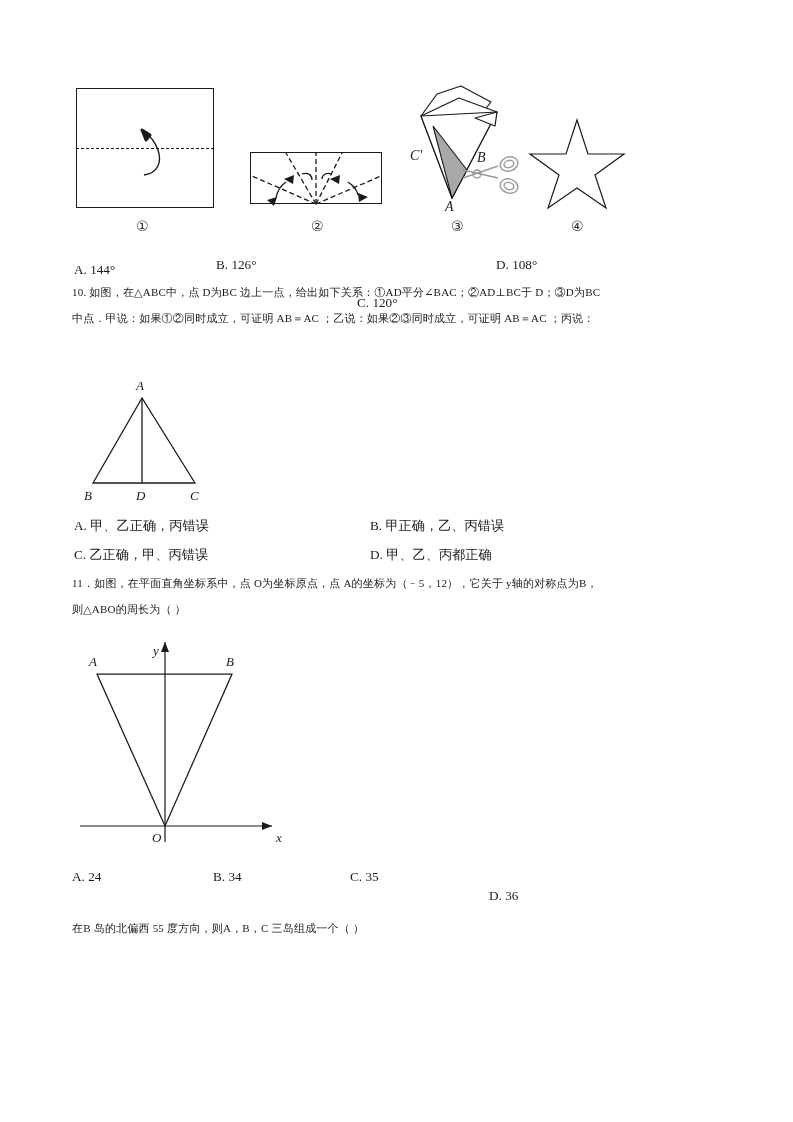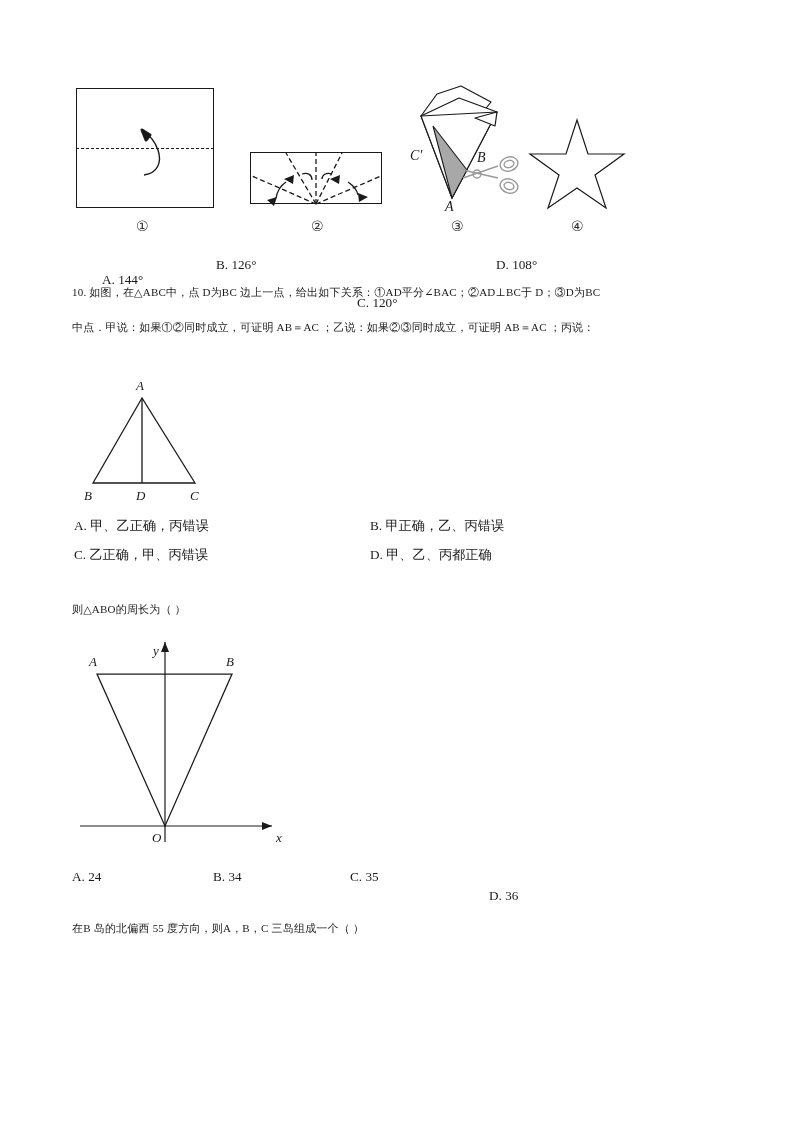--- a/index.html
+++ b/index.html
@@ -141,39 +141,39 @@
     <svg style="position:absolute; left:528px; top:118px;" width="98" height="92">
       <polygon points="49,2 60,36 96,36 67,57 78,90 49,70 20,90 31,57 2,36 38,36" fill="#ffffff" stroke="#1a1a1a" stroke-width="1.2" stroke-linejoin="miter"></polygon>
     </svg>
 
     <div class="circnum" style="left:136px; top:218px;">①</div>
     <div class="circnum" style="left:311px; top:218px;">②</div>
     <div class="circnum" style="left:451px; top:218px;">③</div>
     <div class="circnum" style="left:571px; top:218px;">④</div>
   </div>
 
-  <div class="opt" style="left:74px; top:272px;margin-left:28px;">
+  <div class="opt" style="left:74px; top:262px;">
     <span>A.</span>
     <span>144°</span>
   </div>
   <div class="opt" style="left:216px; top:257px;">
     <span>B.</span>
     <span>126°</span>
   </div>
   <div class="opt" style="left:357px; top:259px;margin-top:36px;">
     <span>C.</span>
     <span>120°</span>
   </div>
   <div class="opt" style="left:496px; top:257px;">
     <span>D.</span>
     <span>108°</span>
   </div>
 
   <div class="tline" style="left:72px; top:287px;">10. 如图，在△ABC中，点 D为BC 边上一点，给出如下关系：①AD平分∠BAC；②AD⊥BC于 D；③D为BC</div>
-  <div class="tline" style="left:72px; top:313px;margin-top:9px;">中点．甲说：如果①②同时成立，可证明 AB＝AC ；乙说：如果②③同时成立，可证明 AB＝AC ；丙说：</div>
+  <div class="tline" style="left:72px; top:313px;">中点．甲说：如果①②同时成立，可证明 AB＝AC ；乙说：如果②③同时成立，可证明 AB＝AC ；丙说：</div>
 
   <div class="figq10">
     <svg width="240" height="135">
       <g stroke="#1a1a1a" stroke-width="1.3" fill="none">
         <path d="M 82 28 L 33 113 L 135 113 Z"></path>
         <line x1="82" y1="28" x2="82" y2="113"></line>
       </g>
       <text x="76" y="20" font-size="13" font-style="italic" font-family="Liberation Serif, serif" fill="#1a1a1a">A</text>
       <text x="24" y="130" font-size="13" font-style="italic" font-family="Liberation Serif, serif" fill="#1a1a1a">B</text>
       <text x="76" y="130" font-size="13" font-style="italic" font-family="Liberation Serif, serif" fill="#1a1a1a">D</text>
@@ -191,20 +191,21 @@
   </div>
   <div class="opt" style="left:74px; top:546px;">
     <span>C.</span>
     <span>乙正确，甲、丙错误</span>
   </div>
   <div class="opt" style="left:370px; top:546px;">
     <span>D.</span>
     <span>甲、乙、丙都正确</span>
   </div>
 
+  <div class="tline" style="left:72px; top:578px;">11．如图，在平面直角坐标系中，点 O为坐标原点，点 A的坐标为（﹣5，12），它关于 y轴的对称点为B，</div>
   <div class="tline" style="left:72px; top:604px;">则△ABO的周长为（    ）</div>
 
   <div class="figq11">
     <svg width="280" height="230">
       <g stroke="#1a1a1a" stroke-width="1.2" fill="none">
         <line x1="20" y1="196" x2="212" y2="196"></line>
         <line x1="105" y1="212" x2="105" y2="12"></line>
       </g>
       <path d="M 105 12 L 101 22 L 109 22 Z" fill="#1a1a1a"></path>
       <path d="M 212 196 L 202 192 L 202 200 Z" fill="#1a1a1a"></path>

